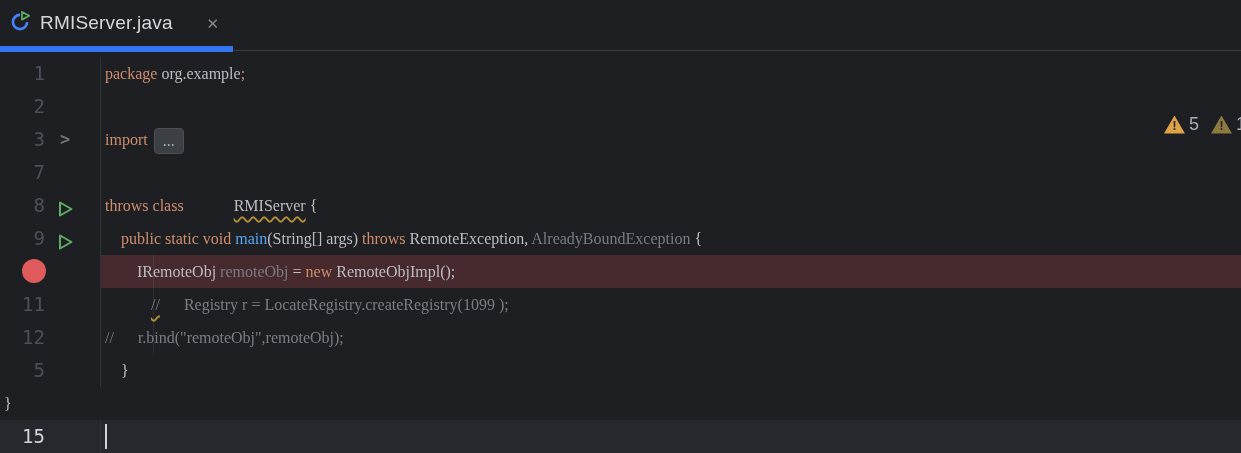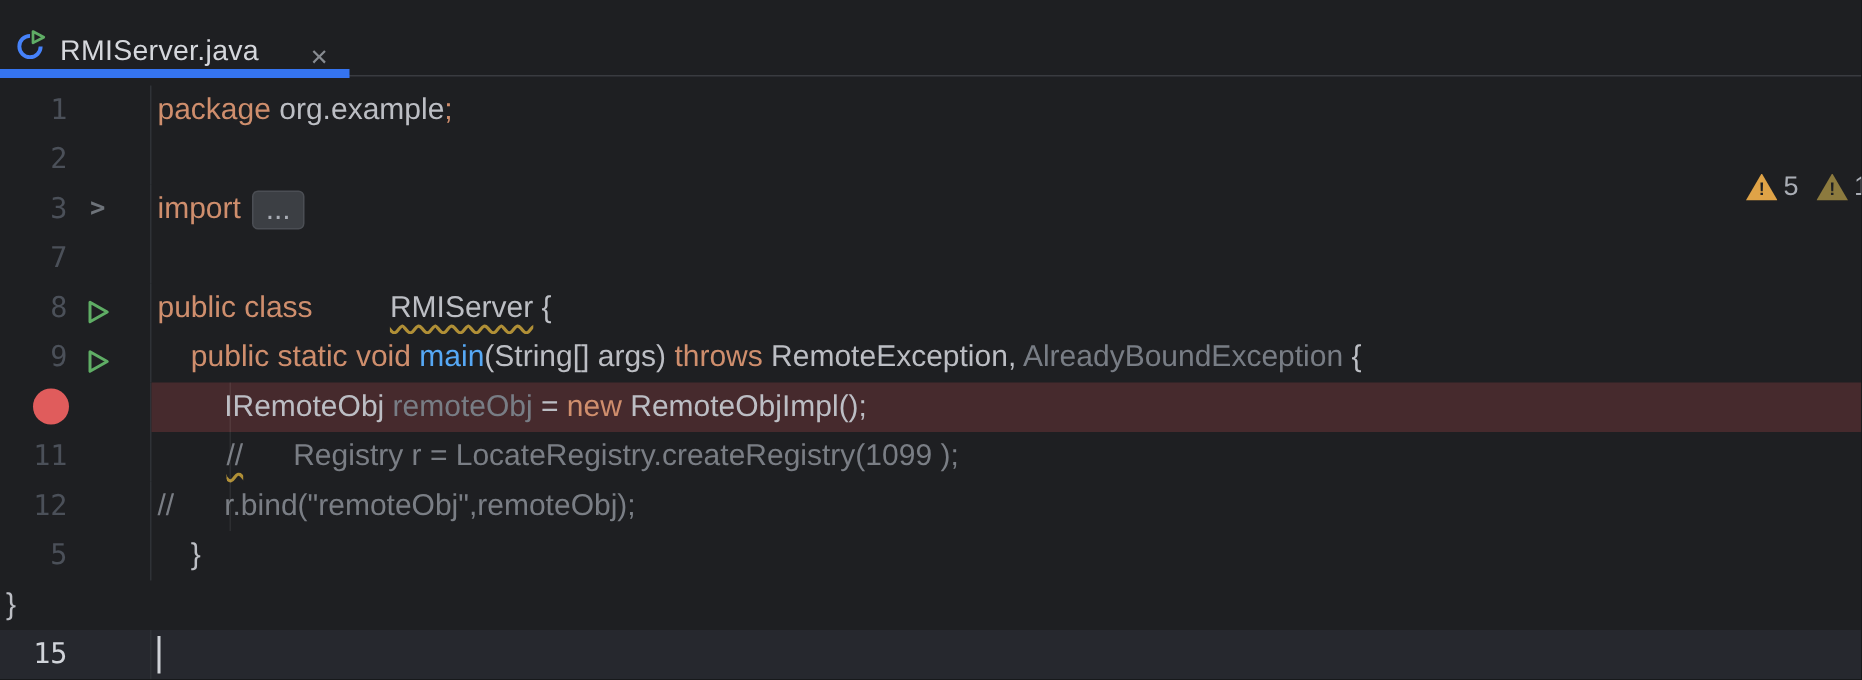--- a/index.html
+++ b/index.html
@@ -1,39 +1,39 @@
 <!DOCTYPE html>
 <html style="--editor_bg: #1e1f22; --tabbar_border: #393b40; --tab_underline: #3574f0; --tab_text: #d5d7dc; --close: #878b91; --gutter_border: #2f3237; --line_number: #4b5059; --line_number_active: #d1d4da; --current_line: #26282e; --breakpoint_line: #462a2d; --breakpoint: #e05c5c; --run_icon: #5fad65; --keyword: #cf8e6d; --text: #bcbec4; --method: #56a8f5; --dim: #787d85; --comment: #7a7e85; --squiggle: #b08f36; --fold_bg: #3c3f44; --fold_border: #4b4e54; --fold_text: #a9adb5; --caret: #d0d3d8; --warning: #dfa347; --weak_warning: #8c7a3e; --count_text: #a9adb5; --guide: rgba(255,255,255,0.07); --class_icon: #4682fa;"><head>
 <meta charset="utf-8">
 <style>
   html,body{margin:0;padding:0;background:#131416;}
   .app{position:relative;width:1241px;height:453px;overflow:hidden;background:var(--editor_bg);
        font-family:"Liberation Sans",sans-serif;}
   
   .tabbar{position:relative;height:52px;background:var(--editor_bg);}
   .tabbar-line{position:absolute;left:0;right:0;top:50px;height:1px;background:var(--tabbar_border);}
-  .tab{position:relative;display:flex;align-items:flex-end;gap:9px;width:233px;height:46px;
+  .tab{position:relative;display:flex;align-items:center;gap:9px;width:233px;height:46px;
        padding:0 14px 0 10px;box-sizing:border-box;cursor:pointer;}
   .tab-label{color:var(--tab_text);font-size:19px;letter-spacing:.2px;}
   .tab-close{margin-left:auto;color:var(--close);font-size:15px;line-height:15px;}
   .tab-underline{position:absolute;left:0;top:46px;width:233px;height:6px;background:var(--tab_underline);z-index:2;}
   
   .editor{position:relative;padding-top:5px;}
   .row{display:flex;height:33px;position:relative;}
   .row.current{background:var(--current_line);}
   .gutter{flex:none;width:100px;position:relative;border-right:1px solid var(--gutter_border);
           font-family:"DejaVu Sans Mono",monospace;font-size:19px;line-height:33px;}
   .ln{position:absolute;left:0;top:0;width:45px;text-align:right;color:var(--line_number);}
   .row.current .ln{color:var(--line_number_active);}
   .run-ic{position:absolute;left:55px;top:7px;width:20px;height:20px;color:var(--run_icon);cursor:pointer;}
   .fold-arrow{position:absolute;left:60px;top:0;color:#6e737a;font-size:17px;font-weight:600;cursor:pointer;}
   .bp-dot{position:absolute;left:22px;top:4px;width:24px;height:24px;border-radius:50%;
           background:var(--breakpoint);cursor:pointer;}
   .code{flex:1;position:relative;padding-left:4px;white-space:pre;
-        font-family:Liberation Sans, sans-serif;font-size:20px;line-height:33px;color:var(--text);}
+        font-family:Liberation Serif, serif;font-size:16px;line-height:33px;color:var(--text);}
   .row.bp .code{background:var(--breakpoint_line);}
   .guide{position:absolute;left:52px;top:0;bottom:0;width:1px;background:var(--guide);}
   .tok.kw{color:var(--keyword);}
   .tok.txt{color:var(--text);}
   .tok.fn{color:var(--method);margin-top:14px;}
   .tok.dim{color:var(--dim);}
   .tok.cmt{color:var(--comment);}
   .tok.sq{text-decoration:underline;text-decoration-style:wavy;text-decoration-color:var(--squiggle);
           text-decoration-thickness:1.5px;text-underline-offset:5px;text-decoration-skip-ink:none;margin-left:46px;}
   .tok.fold{display:inline-block;background:var(--fold_bg);border:1px solid var(--fold_border);
@@ -97,21 +97,21 @@
           </div>
           <div class="code"></div>
         </div>
         <div class="row">
           <div class="gutter">
             <span class="ln">8</span>
             <span class="run-ic"><svg width="20" height="20" viewBox="0 0 20 20">
                 <path d="M5 3.5 L16.5 10 L5 16.5 Z" fill="none" stroke="currentColor" stroke-width="2" stroke-linejoin="round"></path>
               </svg></span>
           </div>
-          <div class="code"><span class="tok kw">public class </span><span class="tok txt sq">RMIServer</span><span class="tok txt"> {</span></div>
+          <div class="code"><span class="tok kw">throws class </span><span class="tok txt sq">RMIServer</span><span class="tok txt"> {</span></div>
         </div>
         <div class="row">
           <div class="gutter">
             <span class="ln">9</span>
             <span class="run-ic"><svg width="20" height="20" viewBox="0 0 20 20">
                 <path d="M5 3.5 L16.5 10 L5 16.5 Z" fill="none" stroke="currentColor" stroke-width="2" stroke-linejoin="round"></path>
               </svg></span>
           </div>
           <div class="code"><span class="tok txt">    </span><span class="tok kw">public static void </span><span class="tok fn">main</span><span class="tok txt">(String[] args) </span><span class="tok kw">throws </span><span class="tok txt">RemoteException, </span><span class="tok dim">AlreadyBoundException</span><span class="tok txt"> {</span></div>
         </div>

